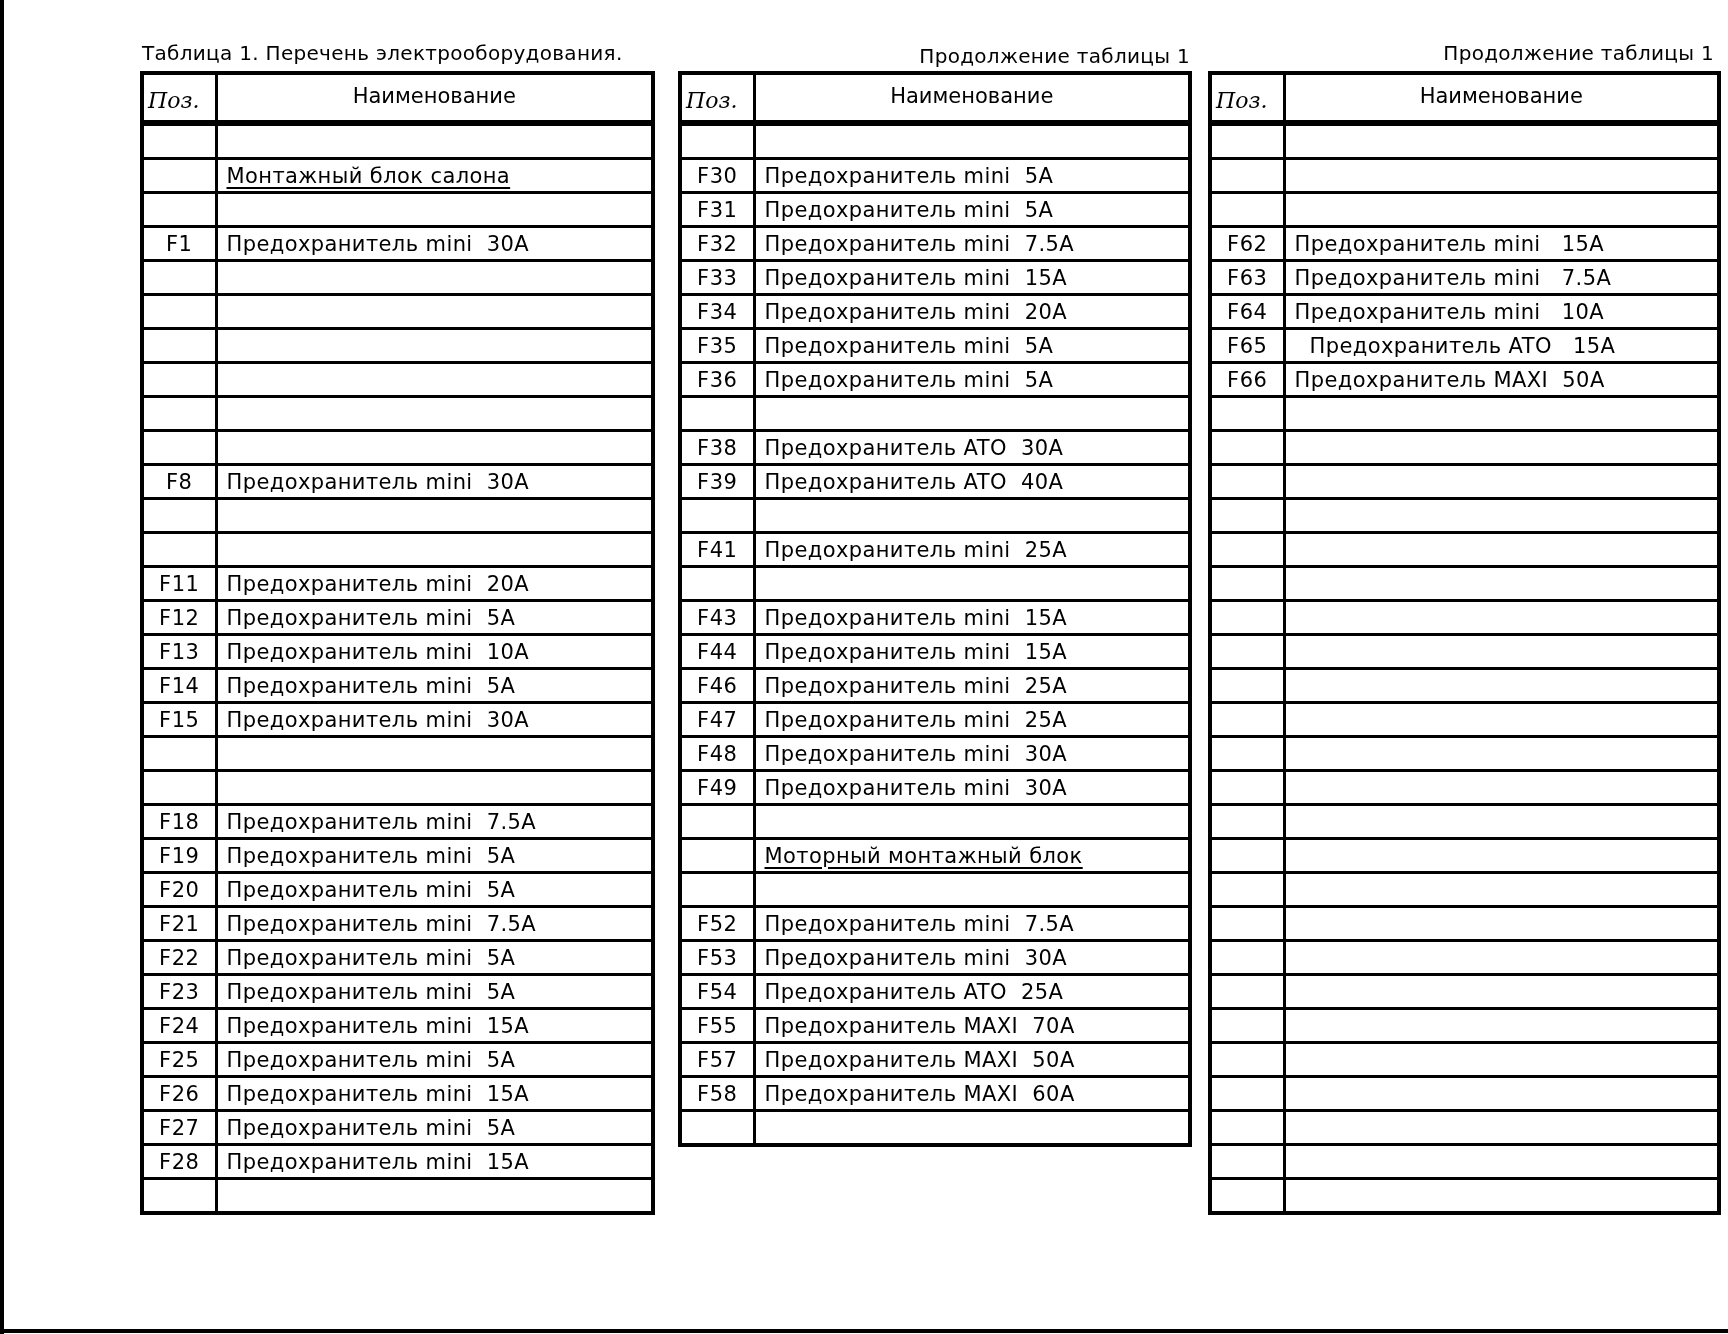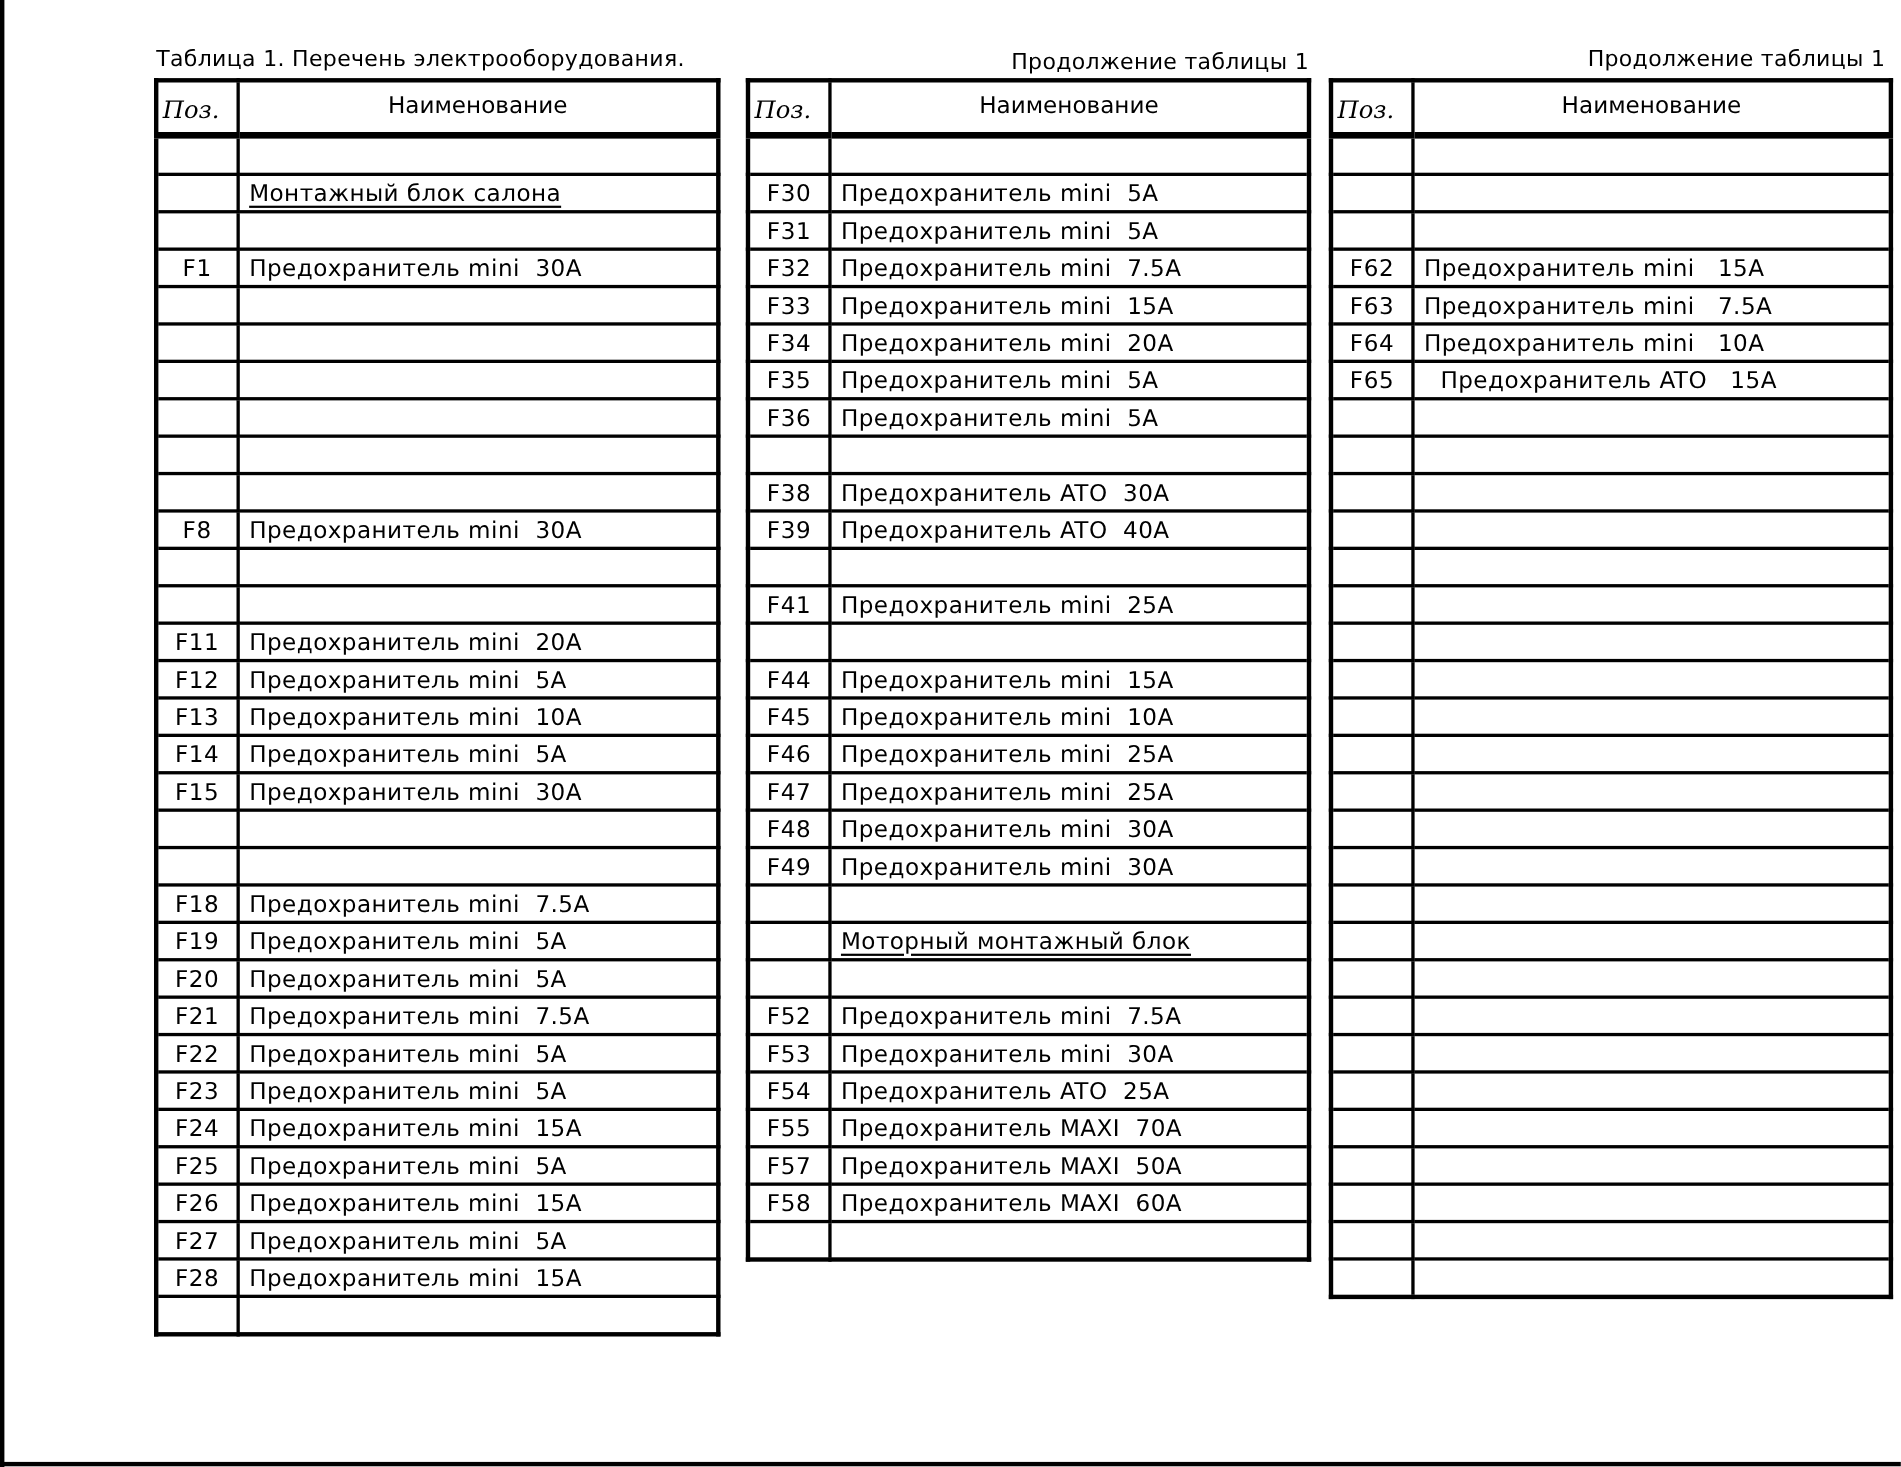--- a/index.html
+++ b/index.html
@@ -238,26 +238,26 @@
       </tr>
       <tr>
         <td class="pos">F41</td>
         <td class="name" style="white-space: pre;">Предохранитель mini  25A</td>
       </tr>
       <tr>
         <td class="pos"></td>
         <td class="name" style="white-space: pre;"></td>
       </tr>
       <tr>
+        <td class="pos">F43</td>
+        <td class="name" style="white-space: pre;">Предохранитель mini  15A</td>
+      </tr>
+      <tr>
         <td class="pos">F44</td>
         <td class="name" style="white-space: pre;">Предохранитель mini  15A</td>
-      </tr>
-      <tr>
-        <td class="pos">F45</td>
-        <td class="name" style="white-space: pre;">Предохранитель mini  10A</td>
       </tr>
       <tr>
         <td class="pos">F46</td>
         <td class="name" style="white-space: pre;">Предохранитель mini  25A</td>
       </tr>
       <tr>
         <td class="pos">F47</td>
         <td class="name" style="white-space: pre;">Предохранитель mini  25A</td>
       </tr>
       <tr>
@@ -345,20 +345,24 @@
       </tr>
       <tr>
         <td class="pos">F64</td>
         <td class="name" style="white-space: pre;">Предохранитель mini   10A</td>
       </tr>
       <tr>
         <td class="pos">F65</td>
         <td class="name" style="white-space: pre; padding-left: 24px;">Предохранитель ATO   15A</td>
       </tr>
       <tr>
+        <td class="pos">F66</td>
+        <td class="name" style="white-space: pre;">Предохранитель MAXI  50A</td>
+      </tr>
+      <tr>
         <td class="pos"></td>
         <td class="name" style="white-space: pre;"></td>
       </tr>
       <tr>
         <td class="pos"></td>
         <td class="name" style="white-space: pre;"></td>
       </tr>
       <tr>
         <td class="pos"></td>
         <td class="name" style="white-space: pre;"></td>

